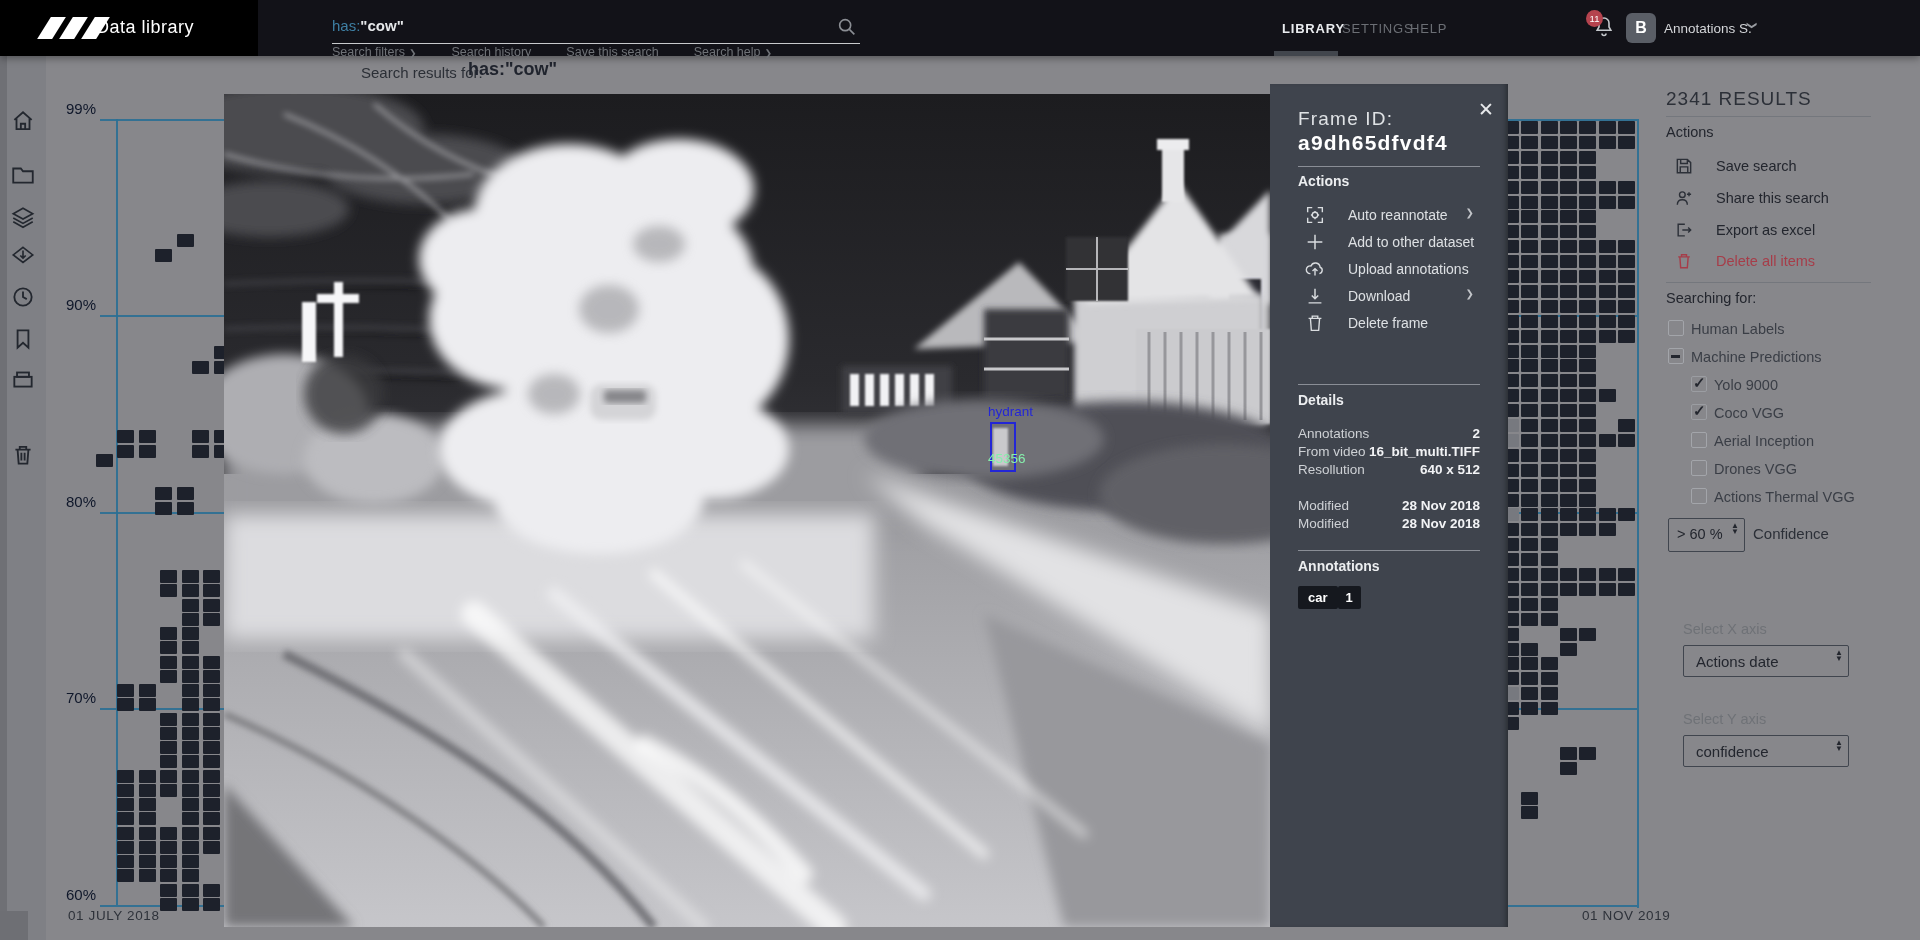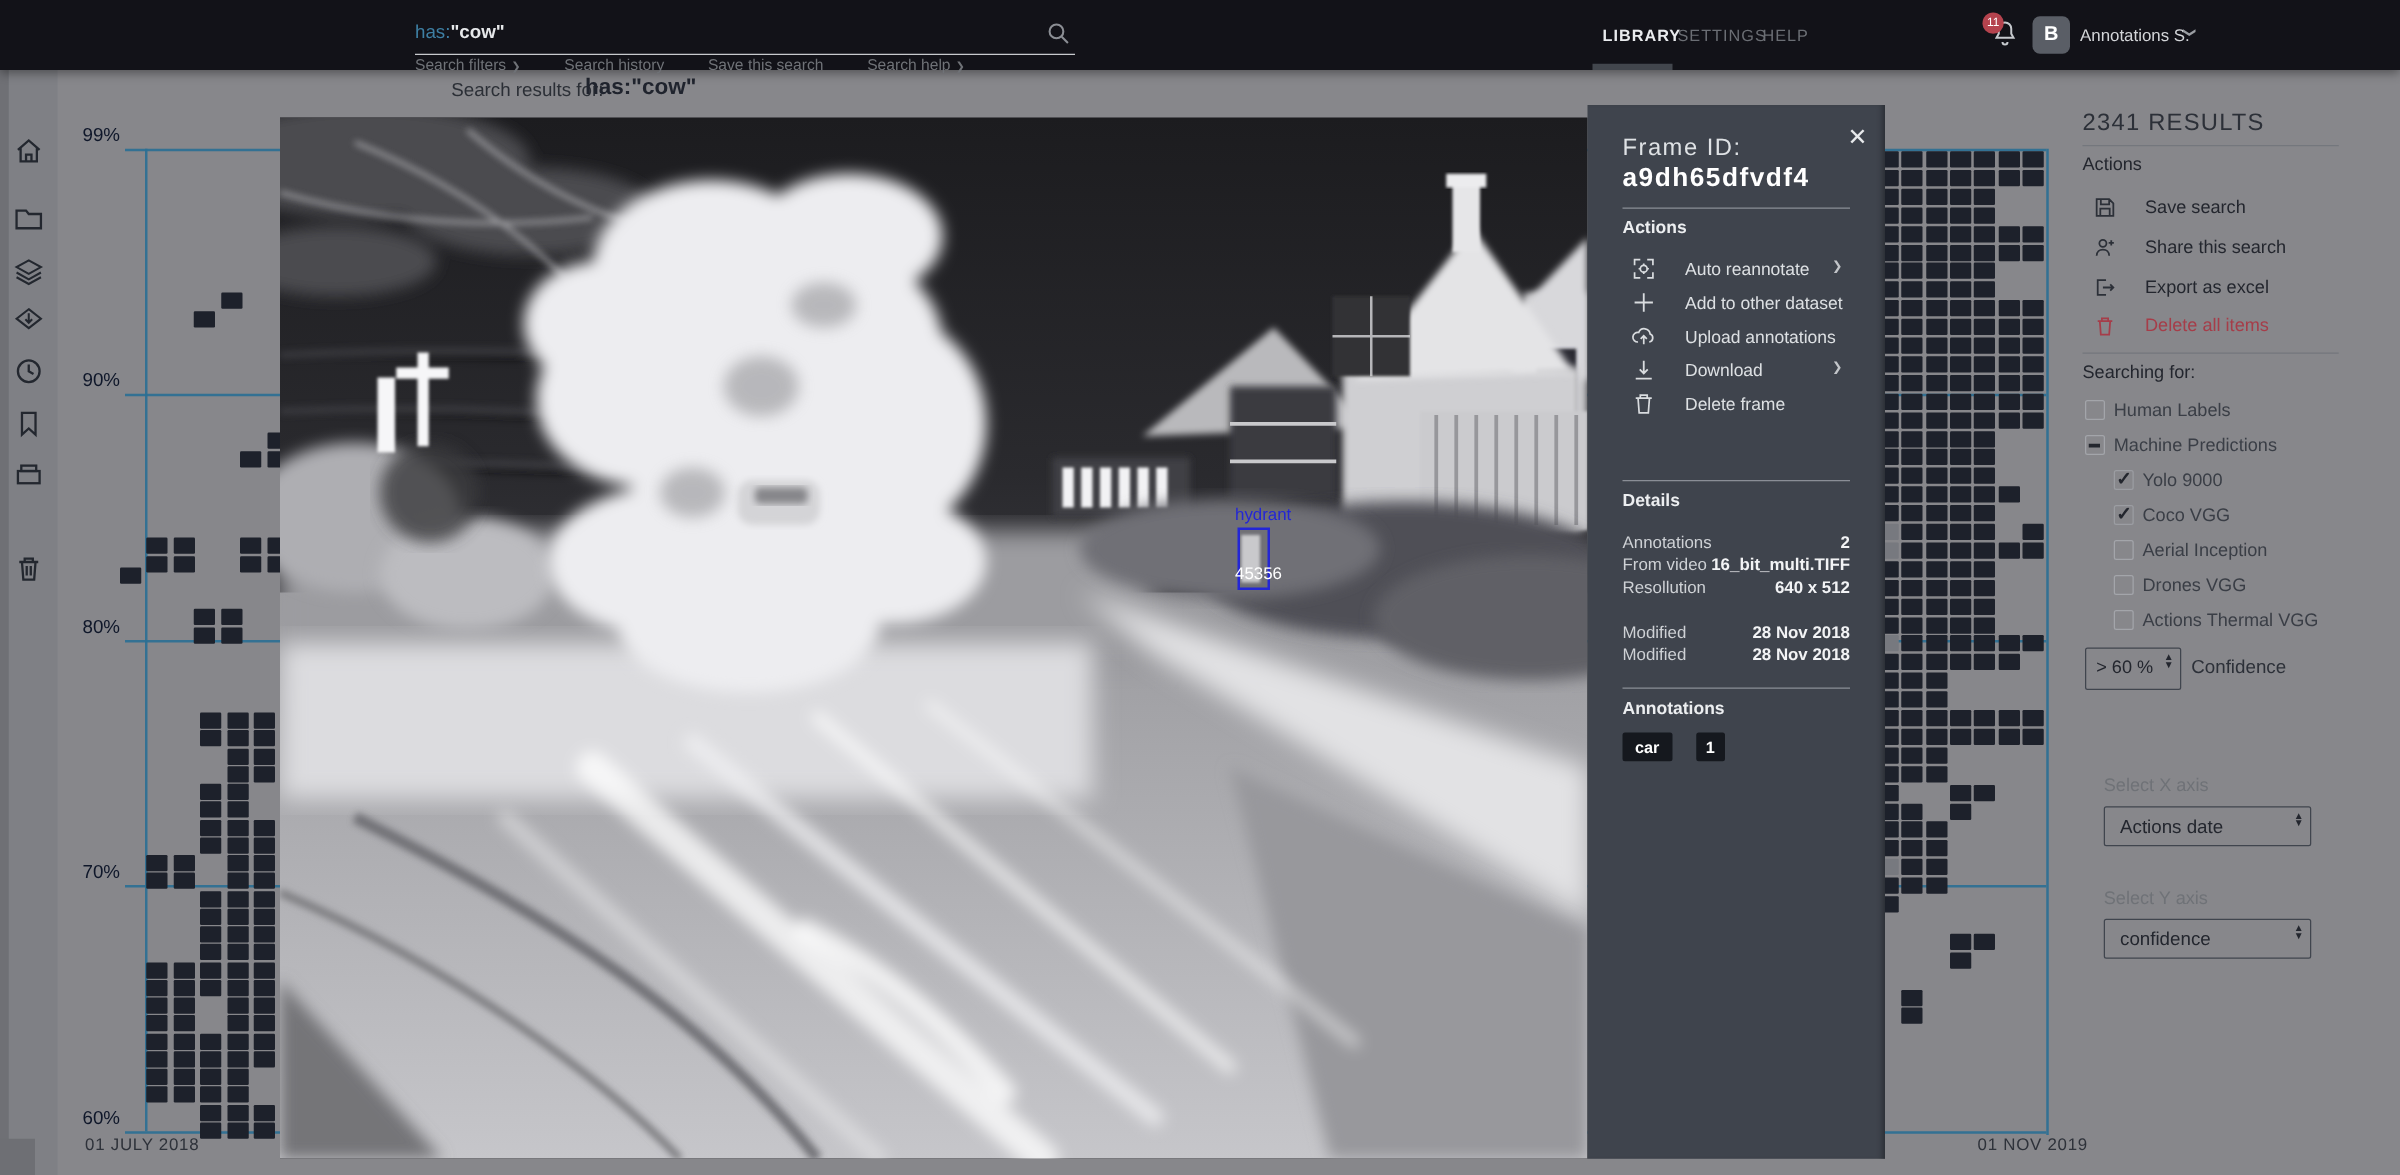--- a/index.html
+++ b/index.html
@@ -61,38 +61,38 @@
   .cell.light { background:#77797f; }
   .x-label { position:absolute; font-size:13.5px; letter-spacing:.6px; color:#2e323a; white-space:nowrap; }
   #hidden-dropdown { position:absolute; left:1512px; top:40px; color:#55585e; font-size:14px; }
   #hidden-dropdown .dd-chev { font-size:9px; display:inline-block; transform:rotate(90deg); margin-left:8px; color:#55585e; }
 
   
   #photo { position:absolute; left:224px; top:94px; width:1046px; height:833px; z-index:10;
     background:#2a2a2e; overflow:hidden; cursor:pointer; }
   .bbox { position:absolute; left:766px; top:328px; width:26px; height:50px; border:2px solid #2326d6; }
   .bbox-label { position:absolute; left:764px; top:310px; color:#2326d6; font-size:13.5px; }
-  .bbox-id { position:absolute; left:764px; top:357px; color:#ffffff; font-size:13.5px; }
+  .bbox-id { position:absolute; left:764px; top:357px; color:#86efac; font-size:13.5px; }
 
   
   #detail-panel { position:absolute; left:1270px; top:84px; width:238px; height:843px; background:#3f444d;
     z-index:20; color:#e2e4e7; box-shadow:inset -5px 0 6px -4px rgba(0,0,0,.45); }
   #panel-close { position:absolute; right:14px; top:14px; font-size:19px; color:#e8eaec; cursor:pointer; }
   #frame-id-label { position:absolute; left:28px; top:24px; font-size:19px; letter-spacing:1.2px; color:#dfe2e5; }
   #frame-id { position:absolute; left:28px; top:47px; font-size:21px; font-weight:bold; letter-spacing:1.2px; color:#fff; }
   .p-divider { position:absolute; left:28px; width:182px; height:1px; background:#8a8e96; }
   .p-heading { position:absolute; left:28px; font-size:14px; font-weight:bold; color:#eceef0; }
   .p-action { position:absolute; left:0; width:238px; height:24px; cursor:pointer; }
   .p-action .ic { position:absolute; left:34px; top:0; }
   .p-action .lbl { position:absolute; left:78px; top:3px; font-size:14px; color:#dde0e3; white-space:nowrap; }
   .p-action .chev { position:absolute; right:34px; top:3px; font-size:10px; color:#c2c5c9; }
   .d-row { position:absolute; left:28px; width:182px; height:16px; font-size:13.5px; }
   .d-row .dl { position:absolute; left:0; color:#ced1d5; }
   .d-row .dv { position:absolute; right:0; font-weight:bold; color:#f2f3f5; white-space:nowrap; }
-  .chip-wrap { position:absolute; left:28px; display:flex; gap:19px; }
+  .chip-wrap { position:absolute; left:28px; display:flex; gap:0; }
   .chip { background:#15181e; color:#fff; font-size:13px; font-weight:bold; padding:4px 10px; border-radius:2px; }
   .chip.count { padding:4px 8px; }
 
   
   #results-panel { position:absolute; left:1656px; top:84px; width:230px; height:856px; z-index:6; color:#2c3038; }
   #results-count { position:absolute; left:10px; top:4px; font-size:19px; letter-spacing:1px; color:#2c3038; }
   .r-divider { position:absolute; left:10px; width:205px; height:1px; background:#74777d; }
   .r-heading { position:absolute; left:10px; font-size:14.5px; color:#23262e; }
   .r-action { position:absolute; left:0; width:230px; height:22px; cursor:pointer; }
   .r-action .ic { position:absolute; left:18px; top:0; }
@@ -831,20 +831,28 @@
     <div class="sel-box" style="top:651px;">
       <span class="sel-val">confidence</span>
       <span class="stepper-arrows">
           <span>▲</span>
           <span>▼</span>
         </span>
     </div>
   </div>
 
   <div id="topbar">
+    <div id="logo-block">
+      <div class="slashes">
+        <div class="slash"></div>
+          <div class="slash"></div>
+          <div class="slash"></div>
+      </div>
+      <div id="logo-text">Data library</div>
+    </div>
 
     <div id="search-area">
       <div id="search-line">
         <span id="search-prefix">has:</span><span id="search-query">"cow"</span>
       </div>
       <div id="search-underline"></div>
       <div id="search-icon">
         <svg width="22" height="22" viewBox="0 0 24 24" fill="none" stroke="#8b8e94" stroke-width="1.8">
             <circle cx="10" cy="10" r="6"></circle>
             <path d="M14.6 14.6 L20 20"></path>

